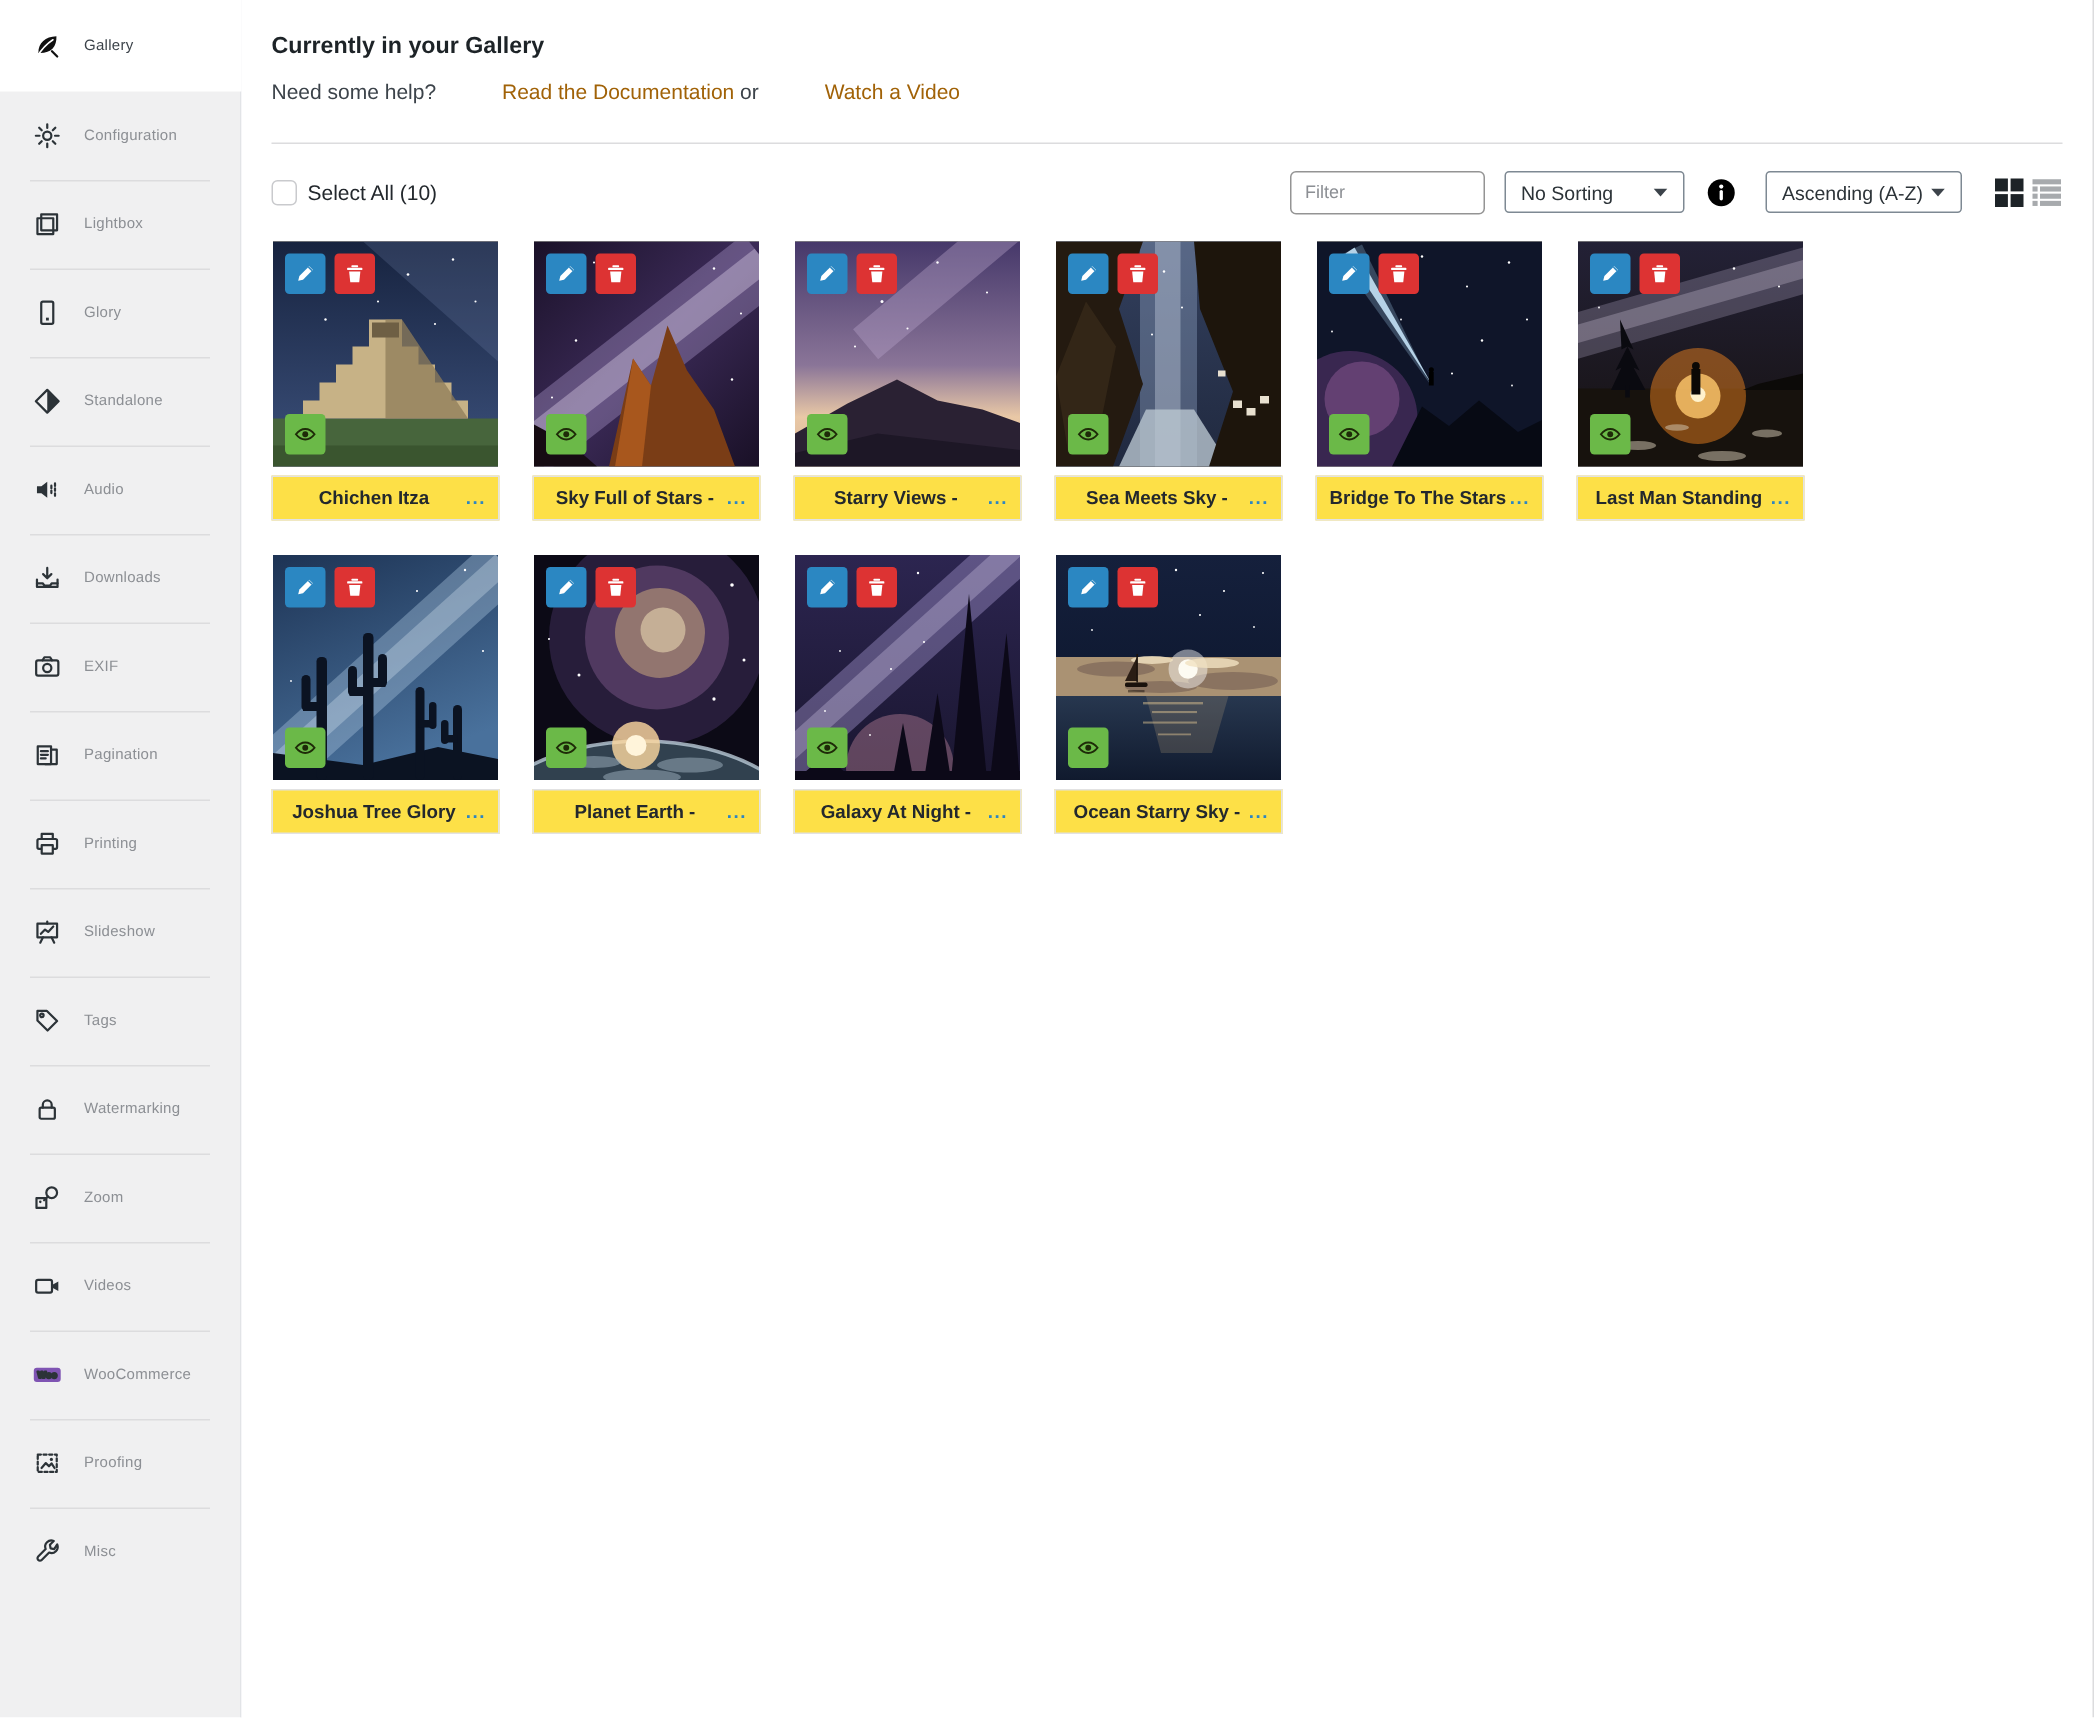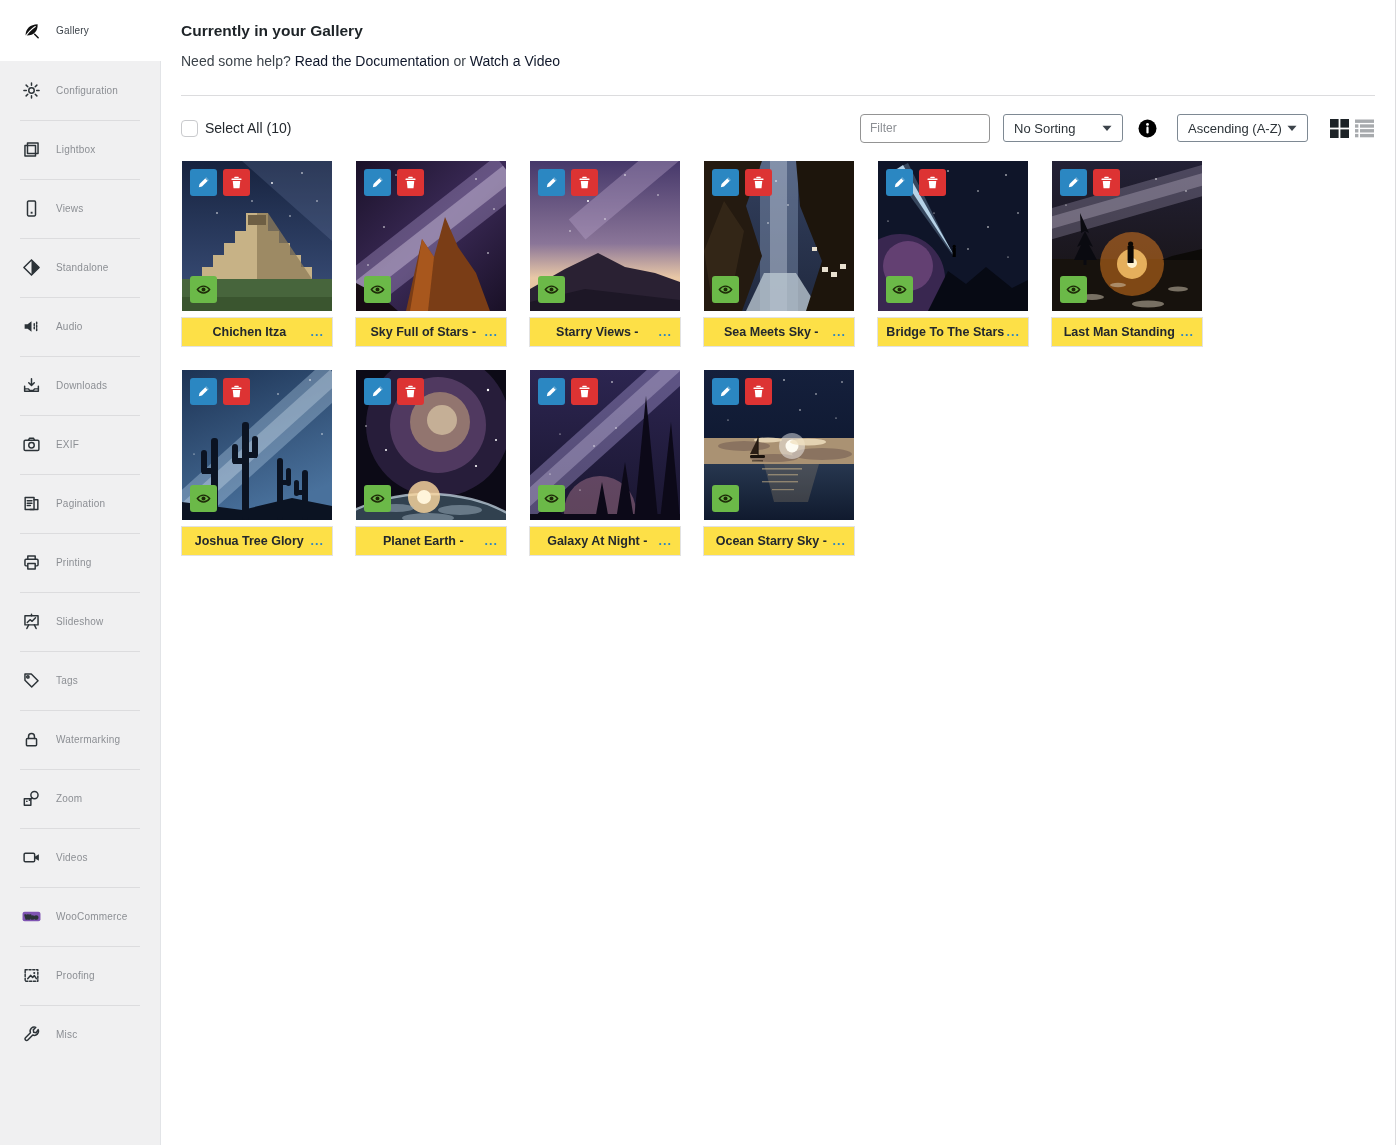--- a/index.html
+++ b/index.html
@@ -14,21 +14,21 @@
   .sb-icon { width:20px; height:20px; display:flex; align-items:center; justify-content:center; color:#2c3338; flex:none; }
   .sb-icon svg { width:19px; height:19px; stroke:currentColor; fill:none; stroke-width:1.4; stroke-linecap:round; stroke-linejoin:round; }
   .sb-label { margin-left:15px; font-size:10px; color:#8c8f94; letter-spacing:.2px; }
   .sb-item.active .sb-label { color:#3c434a; }
 
   
   .main { flex:1; background:#fff; border-right:1px solid #dcdcde; overflow:hidden; }
   .head { padding:22px 20px 0 20px; }
   .page-title { font-size:15.5px; font-weight:bold; color:#1d2327; }
   .help-line { margin-top:13px; font-size:14px; color:#3c434a; }
-  .help-line a { color:#0f172a; text-decoration:none; cursor:pointer; }
+  .help-line a { color:#a16207; text-decoration:none; cursor:pointer;margin-left:40px; }
   .rule { border:none; border-top:1px solid #dcdcde; margin:26px 20px 0 20px; }
 
   
   .toolbar { display:flex; align-items:center; justify-content:space-between; margin:17px 20px 0 20px; height:30px; }
   .tb-left { display:flex; align-items:center; gap:7px;text-align:center; }
   .checkbox { width:17px; height:17px; border:1px solid #c9cacd; border-radius:4px; background:#fff; cursor:pointer; }
   .select-all-label { font-size:14px; color:#23282d; }
   .tb-right { display:flex; align-items:center;margin-left:24px; }
   .filter-input { width:130px; height:29px; border:1px solid #949494; border-radius:4px; padding:0 9px; font-size:12px; color:#3c434a; font-family:"Liberation Sans", sans-serif; outline:none; }
   .filter-input::placeholder { color:#8c8f94; }
@@ -92,21 +92,21 @@
       <span class="sb-label">Lightbox</span>
     </div>
 
     <div class="sb-item sep">
       <span class="sb-icon">
         <svg viewBox="0 0 18 18">
             <rect x="5.2" y="2" width="7.6" height="14" rx="1"></rect>
             <rect x="8.2" y="12.1" width="1.8" height="1.8" fill="currentColor" stroke="none"></rect>
           </svg>
       </span>
-      <span class="sb-label">Views</span>
+      <span class="sb-label">Glory</span>
     </div>
 
     <div class="sb-item sep">
       <span class="sb-icon">
         <svg viewBox="0 0 18 18">
             <path d="M9 1.8L16.2 9 9 16.2 1.8 9z"></path>
             <path d="M9 1.8L16.2 9 9 16.2z" fill="currentColor" stroke="none"></path>
           </svg>
       </span>
       <span class="sb-label">Standalone</span>

